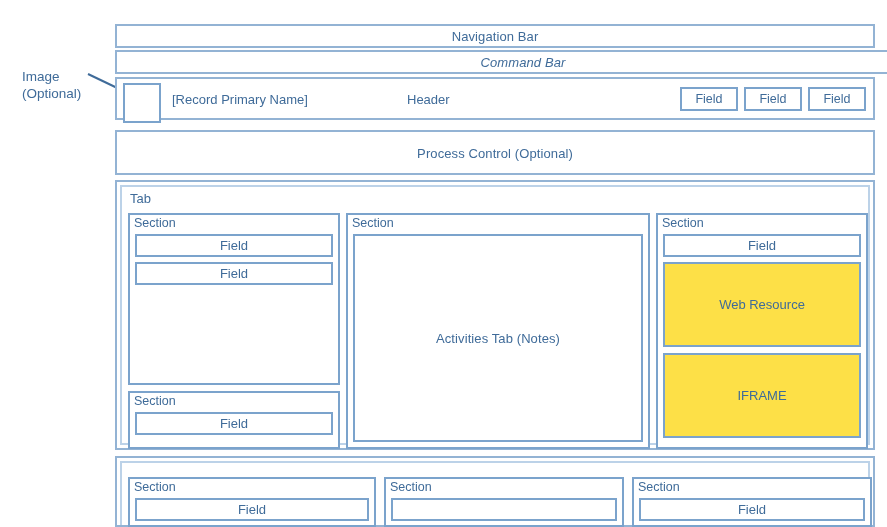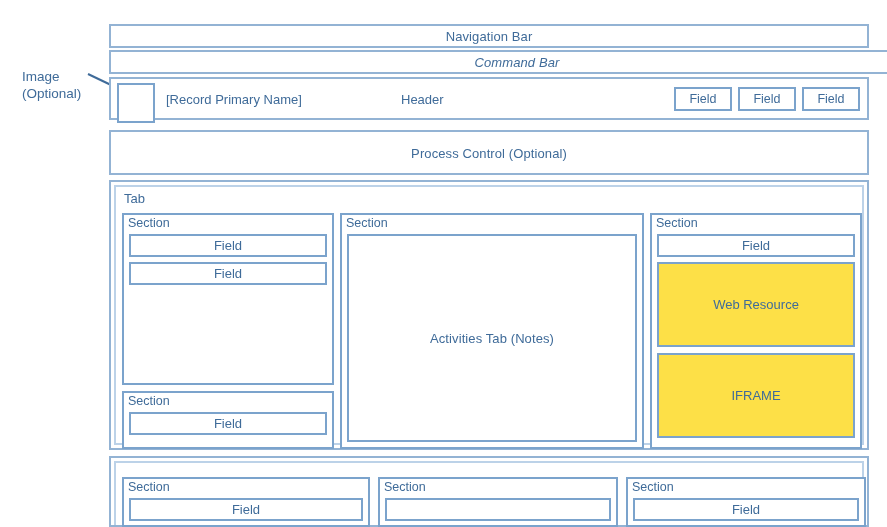--- a/index.html
+++ b/index.html
@@ -38,21 +38,21 @@
   .corner-label{
     position:absolute;
     left:4px;top:1px;
     font-size:12.5px;
     color:#3f6b99;
   }
 
   
   #root{
     position:absolute;
-    left:109px;top:24px;
+    left:115px;top:24px;
     width:760px;height:503px;
   }
 
   
   #nav-bar{position:absolute;left:0;top:0;width:760px;height:24px;}
   #cmd-bar{position:absolute;left:0;top:26px;width:816px;height:24px;font-style:italic;}
 
   
   #header-outer{position:absolute;left:0;top:53px;width:760px;height:43px;}
   #image-box{position:absolute;left:6px;top:4px;width:38px;height:40px;}

